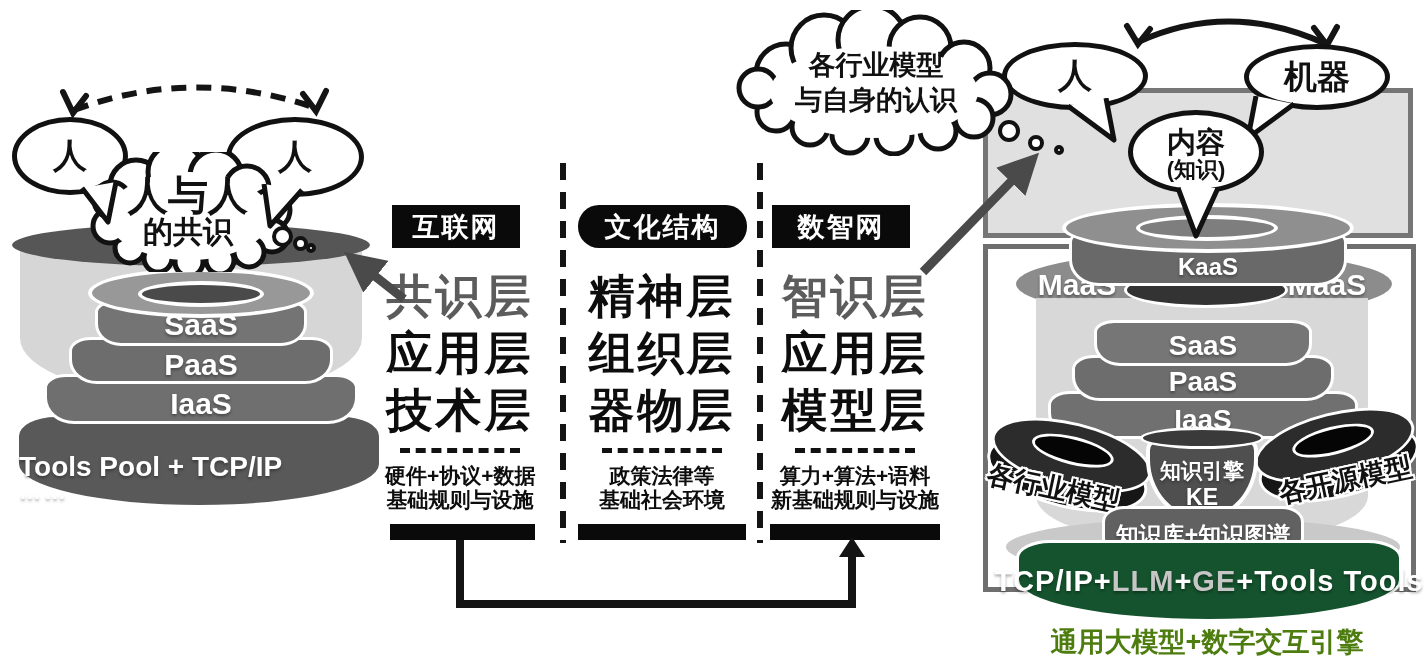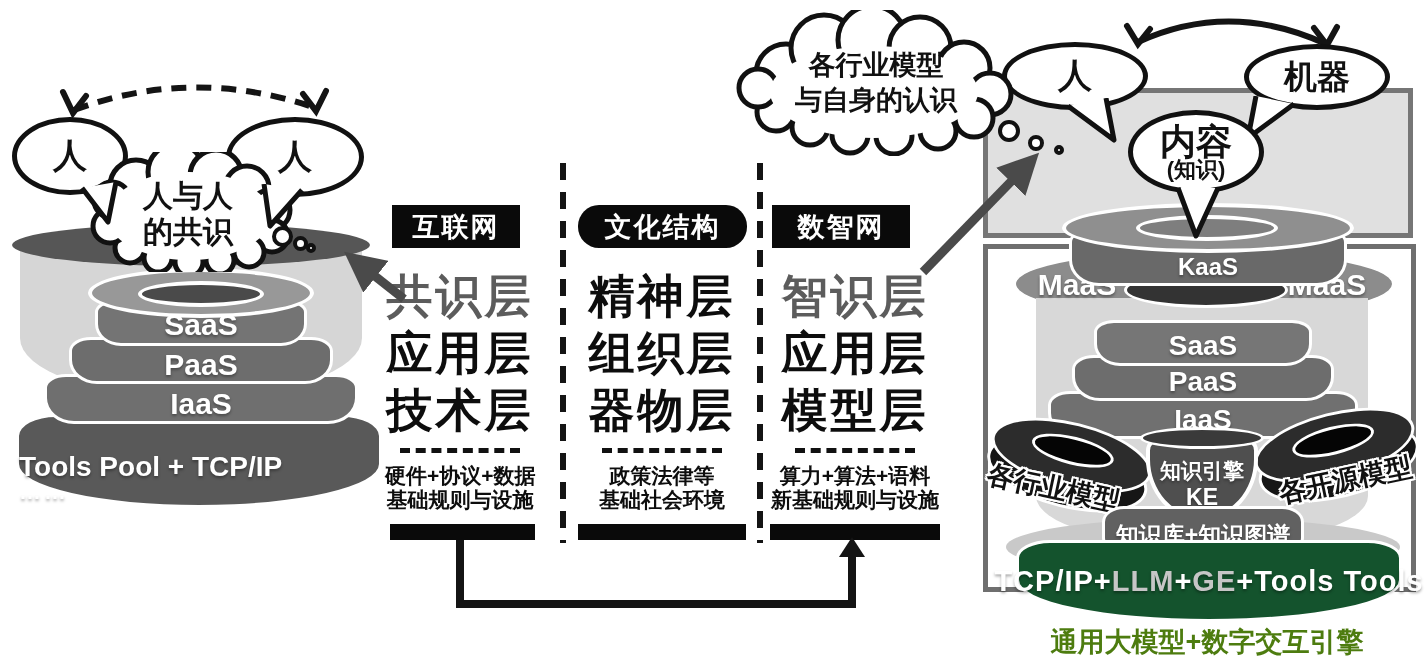--- a/index.html
+++ b/index.html
@@ -81,21 +81,21 @@
         <circle cx="136" cy="108" r="14"></circle>
         <circle cx="105" cy="110" r="14"></circle>
       <circle cx="74" cy="106" r="14"></circle>
         <circle cx="46" cy="96" r="15"></circle>
         <circle cx="26" cy="74" r="17"></circle>
       <circle cx="28" cy="48" r="18"></circle>
     </g>
     <ellipse cx="105" cy="64" rx="82" ry="44" fill="#fff"></ellipse>
   </svg>
   <div class="abs center-txt" style="left:104px;top:178px;width:168px;z-index:63;flex-direction:column;color:#111;">
-    <div style="font-size:30px;line-height:36px;font-family:Liberation Serif, serif;">人与人</div>
+    <div style="font-size:40px;line-height:36px;font-family:Liberation Serif, serif;">人与人</div>
     <div style="font-size:30px;line-height:36px;">的共识</div>
   </div>
   <div class="abs dot" style="left:272px;top:226px;width:21px;height:21px;z-index:64;"></div>
   <div class="abs dot" style="left:293px;top:236px;width:15px;height:15px;z-index:64;"></div>
   <div class="abs dot" style="left:306px;top:243px;width:10px;height:10px;z-index:64;"></div>
 
   <div class="abs colhead" style="left:392px;top:205px;width:128px;height:43px;z-index:20;">
     <span>互联网</span>
   </div>
   <div class="abs collayers nowrap" style="left:385px;top:268px;width:150px;z-index:20;">
@@ -219,21 +219,21 @@
   </svg>
 
   <div class="abs bubble" style="left:1244px;top:44px;width:146px;height:66px;z-index:60;">
     <span style="font-size:33px;">机器</span>
   </div>
   <svg class="abs" style="left:1238px;top:96px;z-index:70;" width="62" height="46" viewBox="0 0 62 46">
     <path d="M56,8 L10,42 L18,0" fill="#fff" stroke="#111" stroke-width="5" stroke-linejoin="round"></path>
   </svg>
 
   <div class="abs bubble" style="left:1128px;top:110px;width:136px;height:84px;z-index:72;flex-direction:column;padding-top:4px;">
-    <div style="font-size:36px;line-height:32px;text-align:center;">内容</div>
+    <div style="font-size:29px;line-height:32px;text-align:center;">内容</div>
     <div style="font-size:22px;line-height:24px;">(知识)</div>
   </div>
   <svg class="abs" style="left:1174px;top:186px;z-index:73;" width="48" height="56" viewBox="0 0 48 56">
     <path d="M4,2 L22,50 L44,2" fill="#fff" stroke="#111" stroke-width="5" stroke-linejoin="round"></path>
   </svg>
 
   <svg class="abs" style="left:724px;top:10px;z-index:64;" width="302" height="146" viewBox="0 0 302 146">
     <g fill="#fff" stroke="#111" stroke-width="5">
       <circle cx="62" cy="64" r="30"></circle>
         <circle cx="100" cy="38" r="33"></circle>

